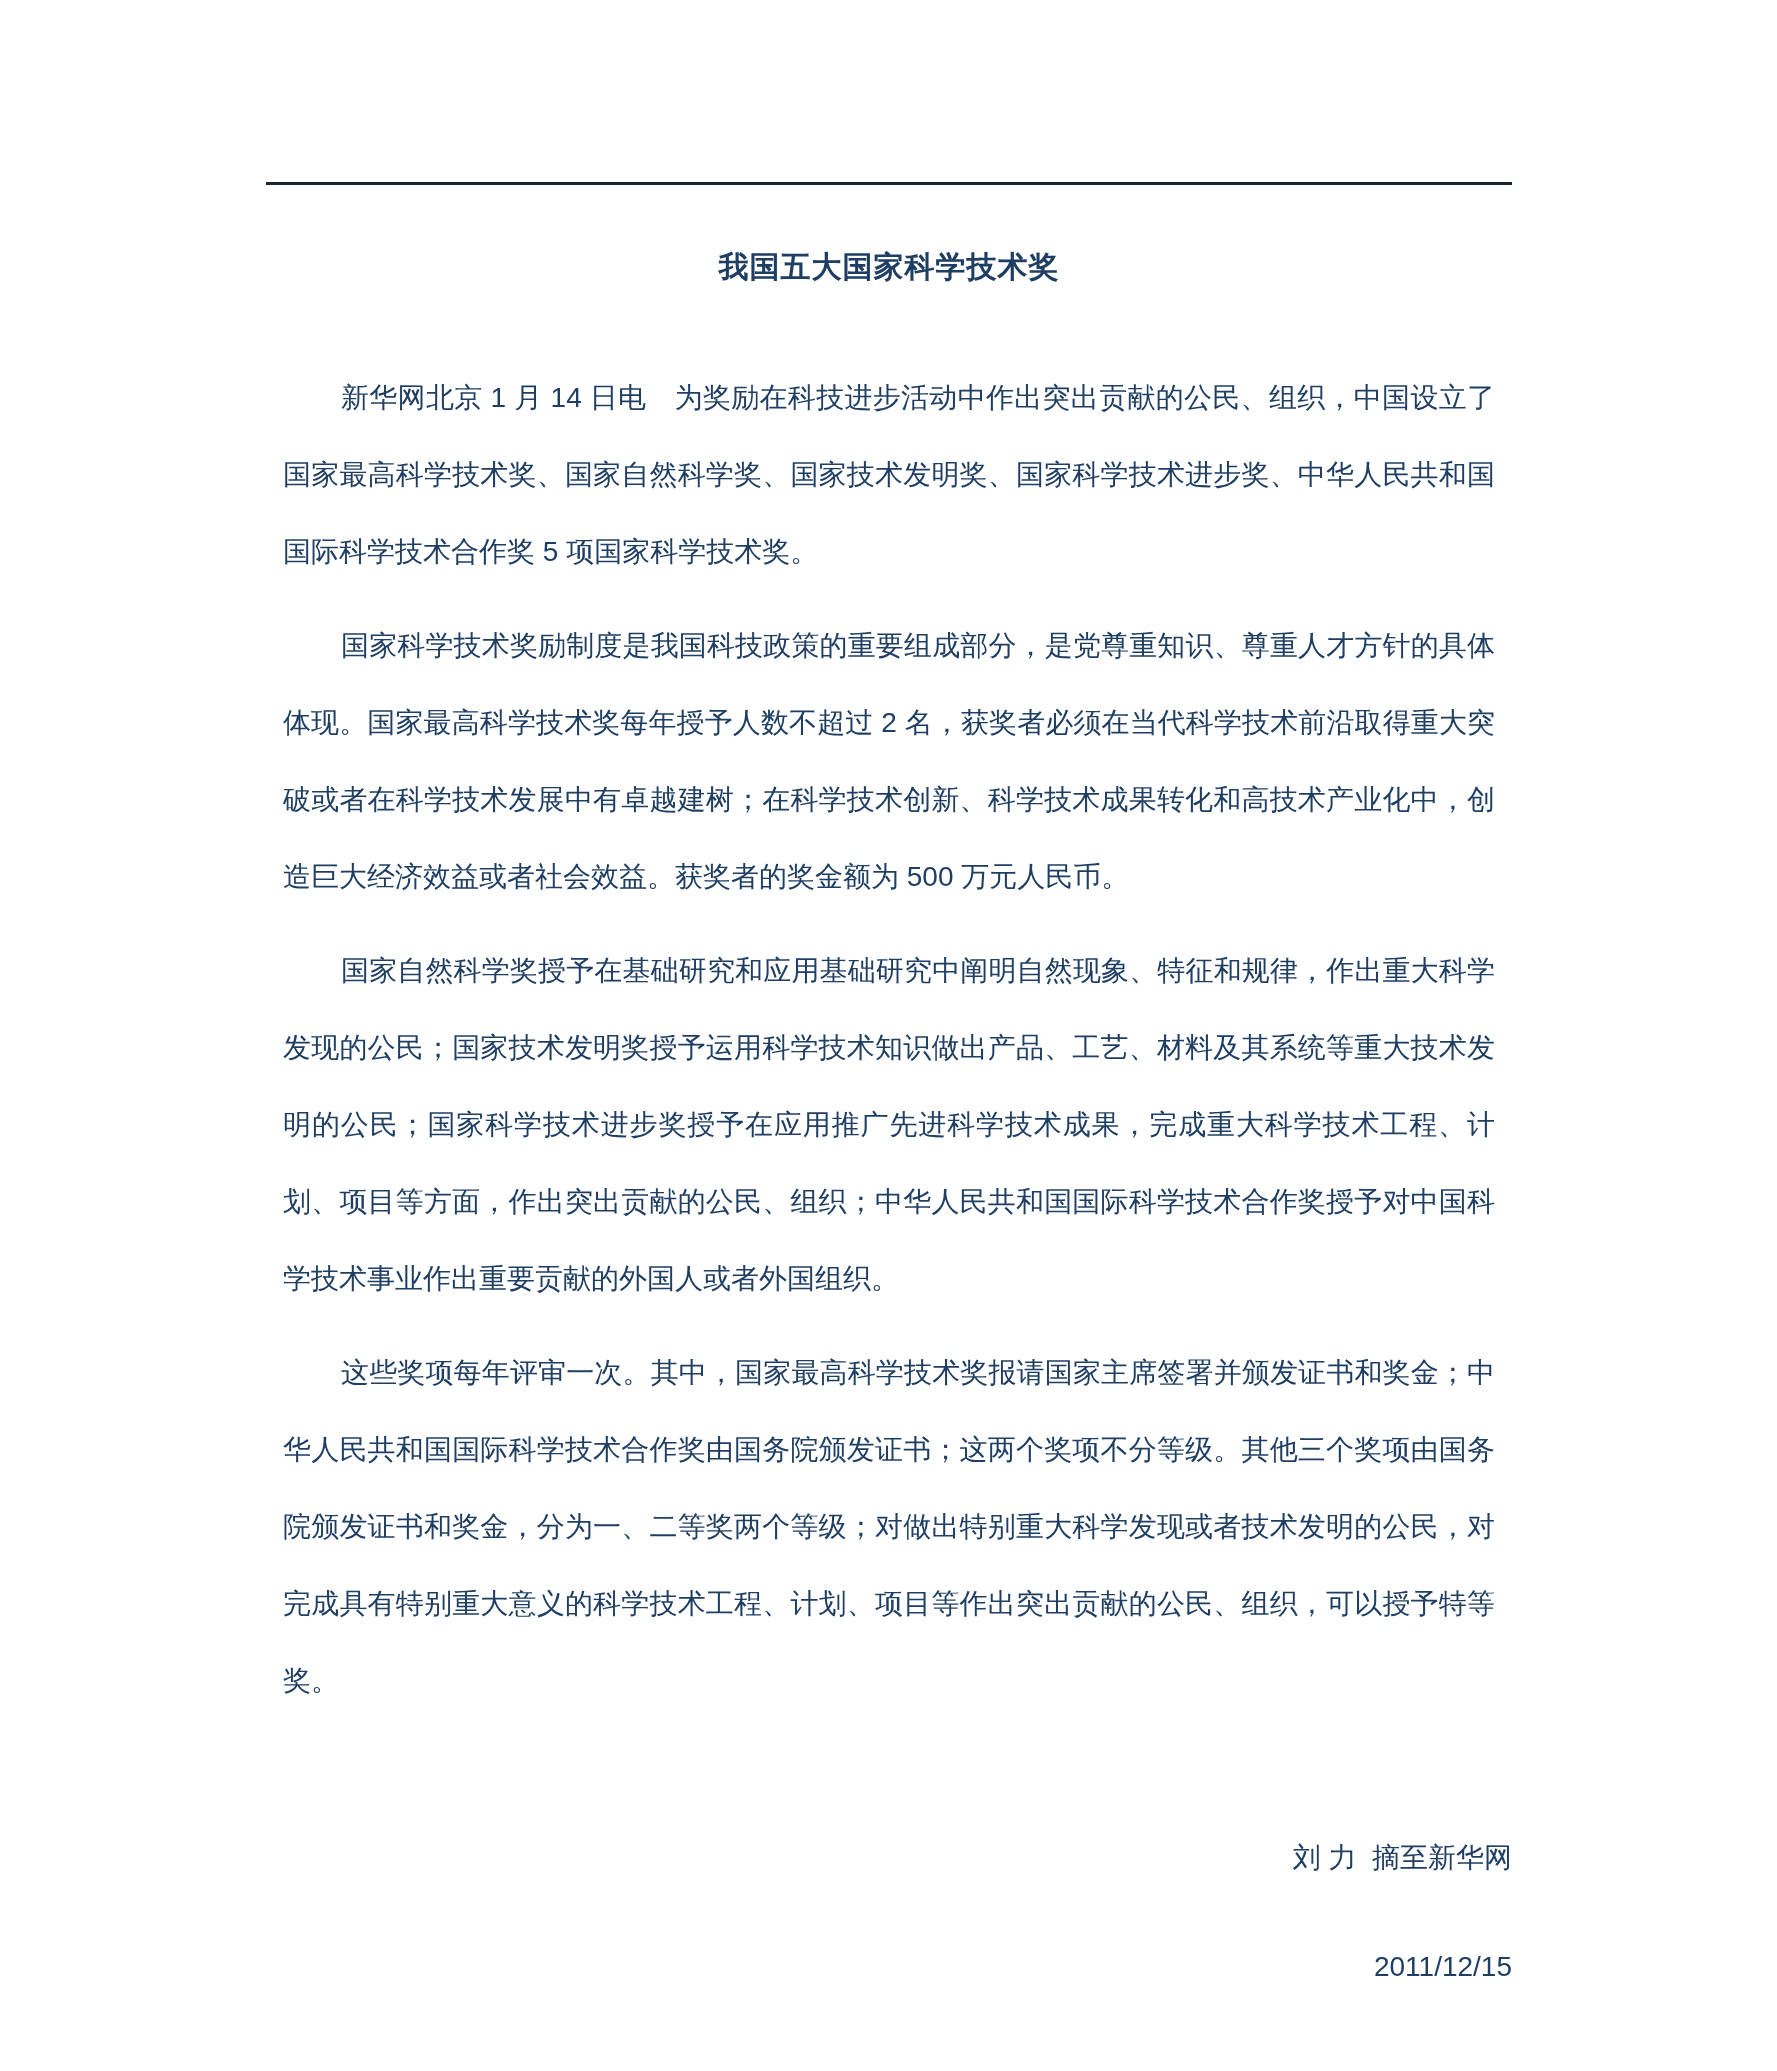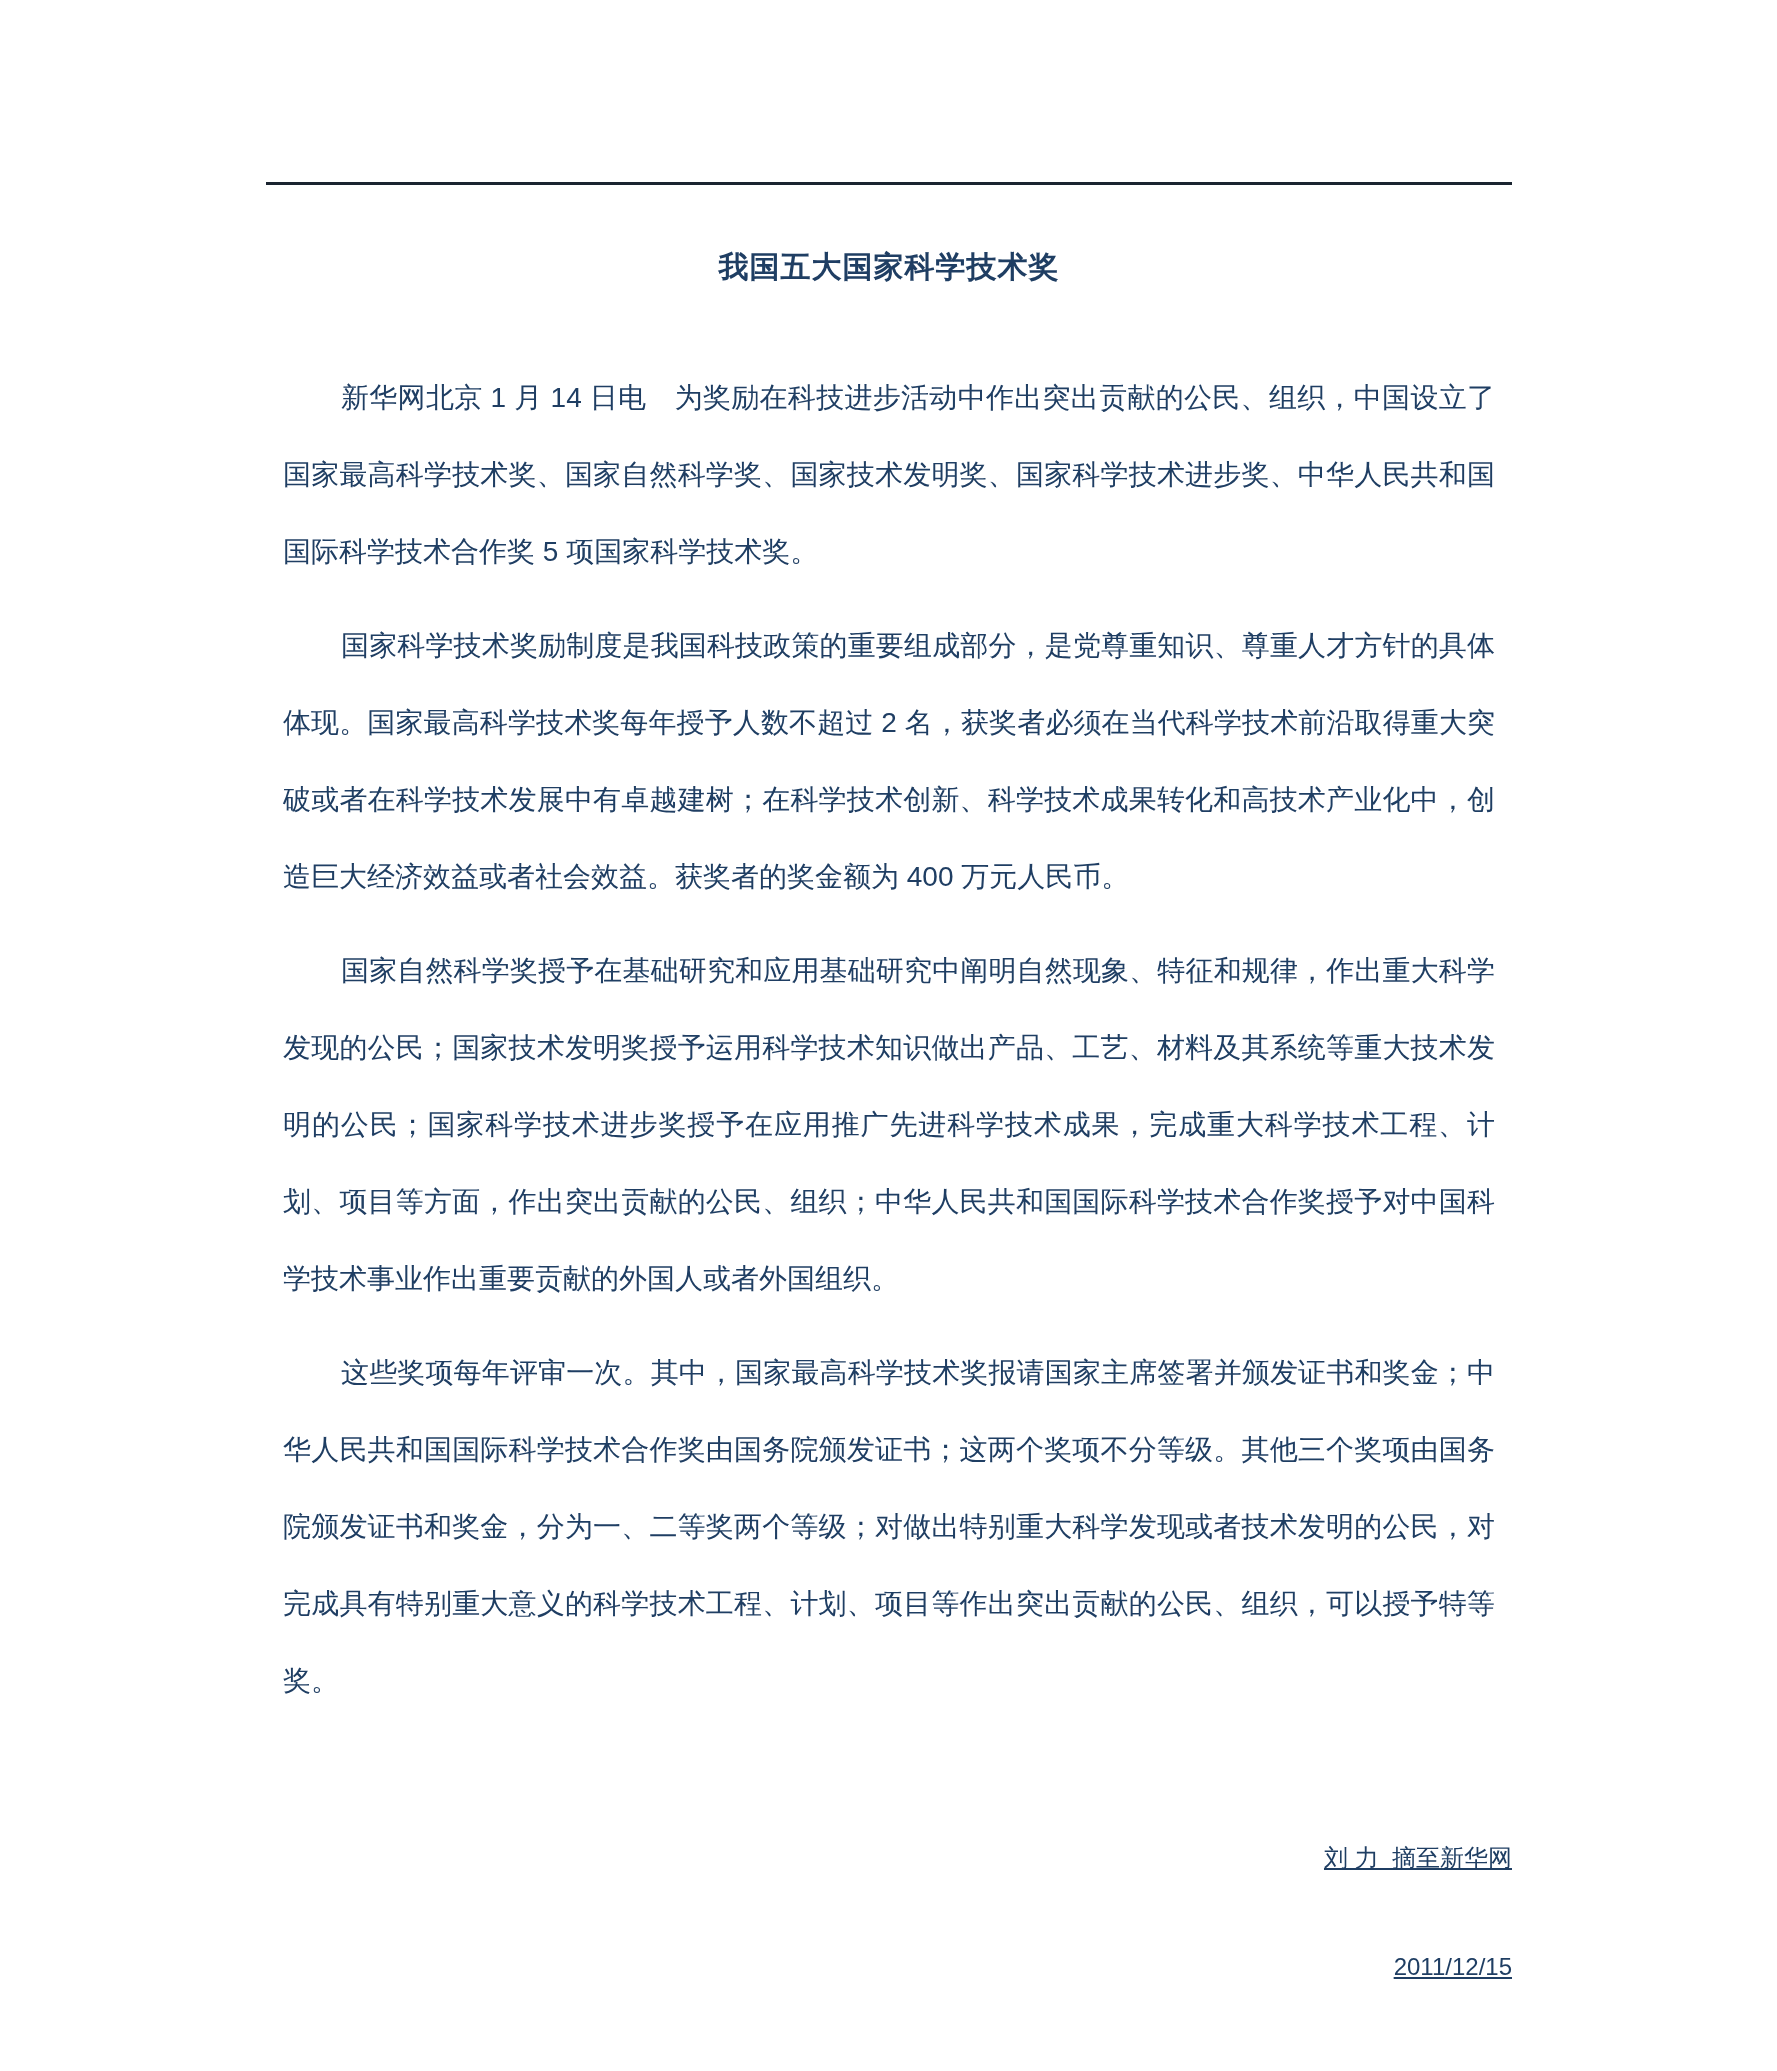--- a/index.html
+++ b/index.html
@@ -42,24 +42,23 @@
     font-size: 28px;
     line-height: 77px;
     color: #1f3e63;
     text-align: justify;
     text-justify: inter-character;
     text-indent: 58px;
     word-break: break-all;
   }
   .footer {
     color: #1f3e63;
-    font-size: 24px;
+    font-size: 28px;
     line-height: 77px;
     text-align: right;
-    text-decoration: underline;
   }
   .footer .signature {
     margin-top: 100px;
     white-space: pre;
   }
   .footer .doc-date {
     margin-top: 32px;
   }
 </style>
 </head>
@@ -67,21 +66,21 @@
 
 <div class="page">
   <div class="content">
 
     <div class="rule"></div>
 
     <h1 class="doc-title">我国五大国家科学技术奖</h1>
 
     <div class="body-text">
       <p>新华网北京 1 月 14 日电　为奖励在科技进步活动中作出突出贡献的公民、组织，中国设立了国家最高科学技术奖、国家自然科学奖、国家技术发明奖、国家科学技术进步奖、中华人民共和国国际科学技术合作奖 5 项国家科学技术奖。</p>
-      <p>国家科学技术奖励制度是我国科技政策的重要组成部分，是党尊重知识、尊重人才方针的具体体现。国家最高科学技术奖每年授予人数不超过 2 名，获奖者必须在当代科学技术前沿取得重大突破或者在科学技术发展中有卓越建树；在科学技术创新、科学技术成果转化和高技术产业化中，创造巨大经济效益或者社会效益。获奖者的奖金额为 400 万元人民币。</p>
+      <p>国家科学技术奖励制度是我国科技政策的重要组成部分，是党尊重知识、尊重人才方针的具体体现。国家最高科学技术奖每年授予人数不超过 2 名，获奖者必须在当代科学技术前沿取得重大突破或者在科学技术发展中有卓越建树；在科学技术创新、科学技术成果转化和高技术产业化中，创造巨大经济效益或者社会效益。获奖者的奖金额为 500 万元人民币。</p>
       <p>国家自然科学奖授予在基础研究和应用基础研究中阐明自然现象、特征和规律，作出重大科学发现的公民；国家技术发明奖授予运用科学技术知识做出产品、工艺、材料及其系统等重大技术发明的公民；国家科学技术进步奖授予在应用推广先进科学技术成果，完成重大科学技术工程、计划、项目等方面，作出突出贡献的公民、组织；中华人民共和国国际科学技术合作奖授予对中国科学技术事业作出重要贡献的外国人或者外国组织。</p>
       <p>这些奖项每年评审一次。其中，国家最高科学技术奖报请国家主席签署并颁发证书和奖金；中华人民共和国国际科学技术合作奖由国务院颁发证书；这两个奖项不分等级。其他三个奖项由国务院颁发证书和奖金，分为一、二等奖两个等级；对做出特别重大科学发现或者技术发明的公民，对完成具有特别重大意义的科学技术工程、计划、项目等作出突出贡献的公民、组织，可以授予特等奖。</p>
     </div>
 
     <div class="footer">
       <div class="signature">刘 力  摘至新华网</div>
       <div class="doc-date">2011/12/15</div>
     </div>
 
   </div>

